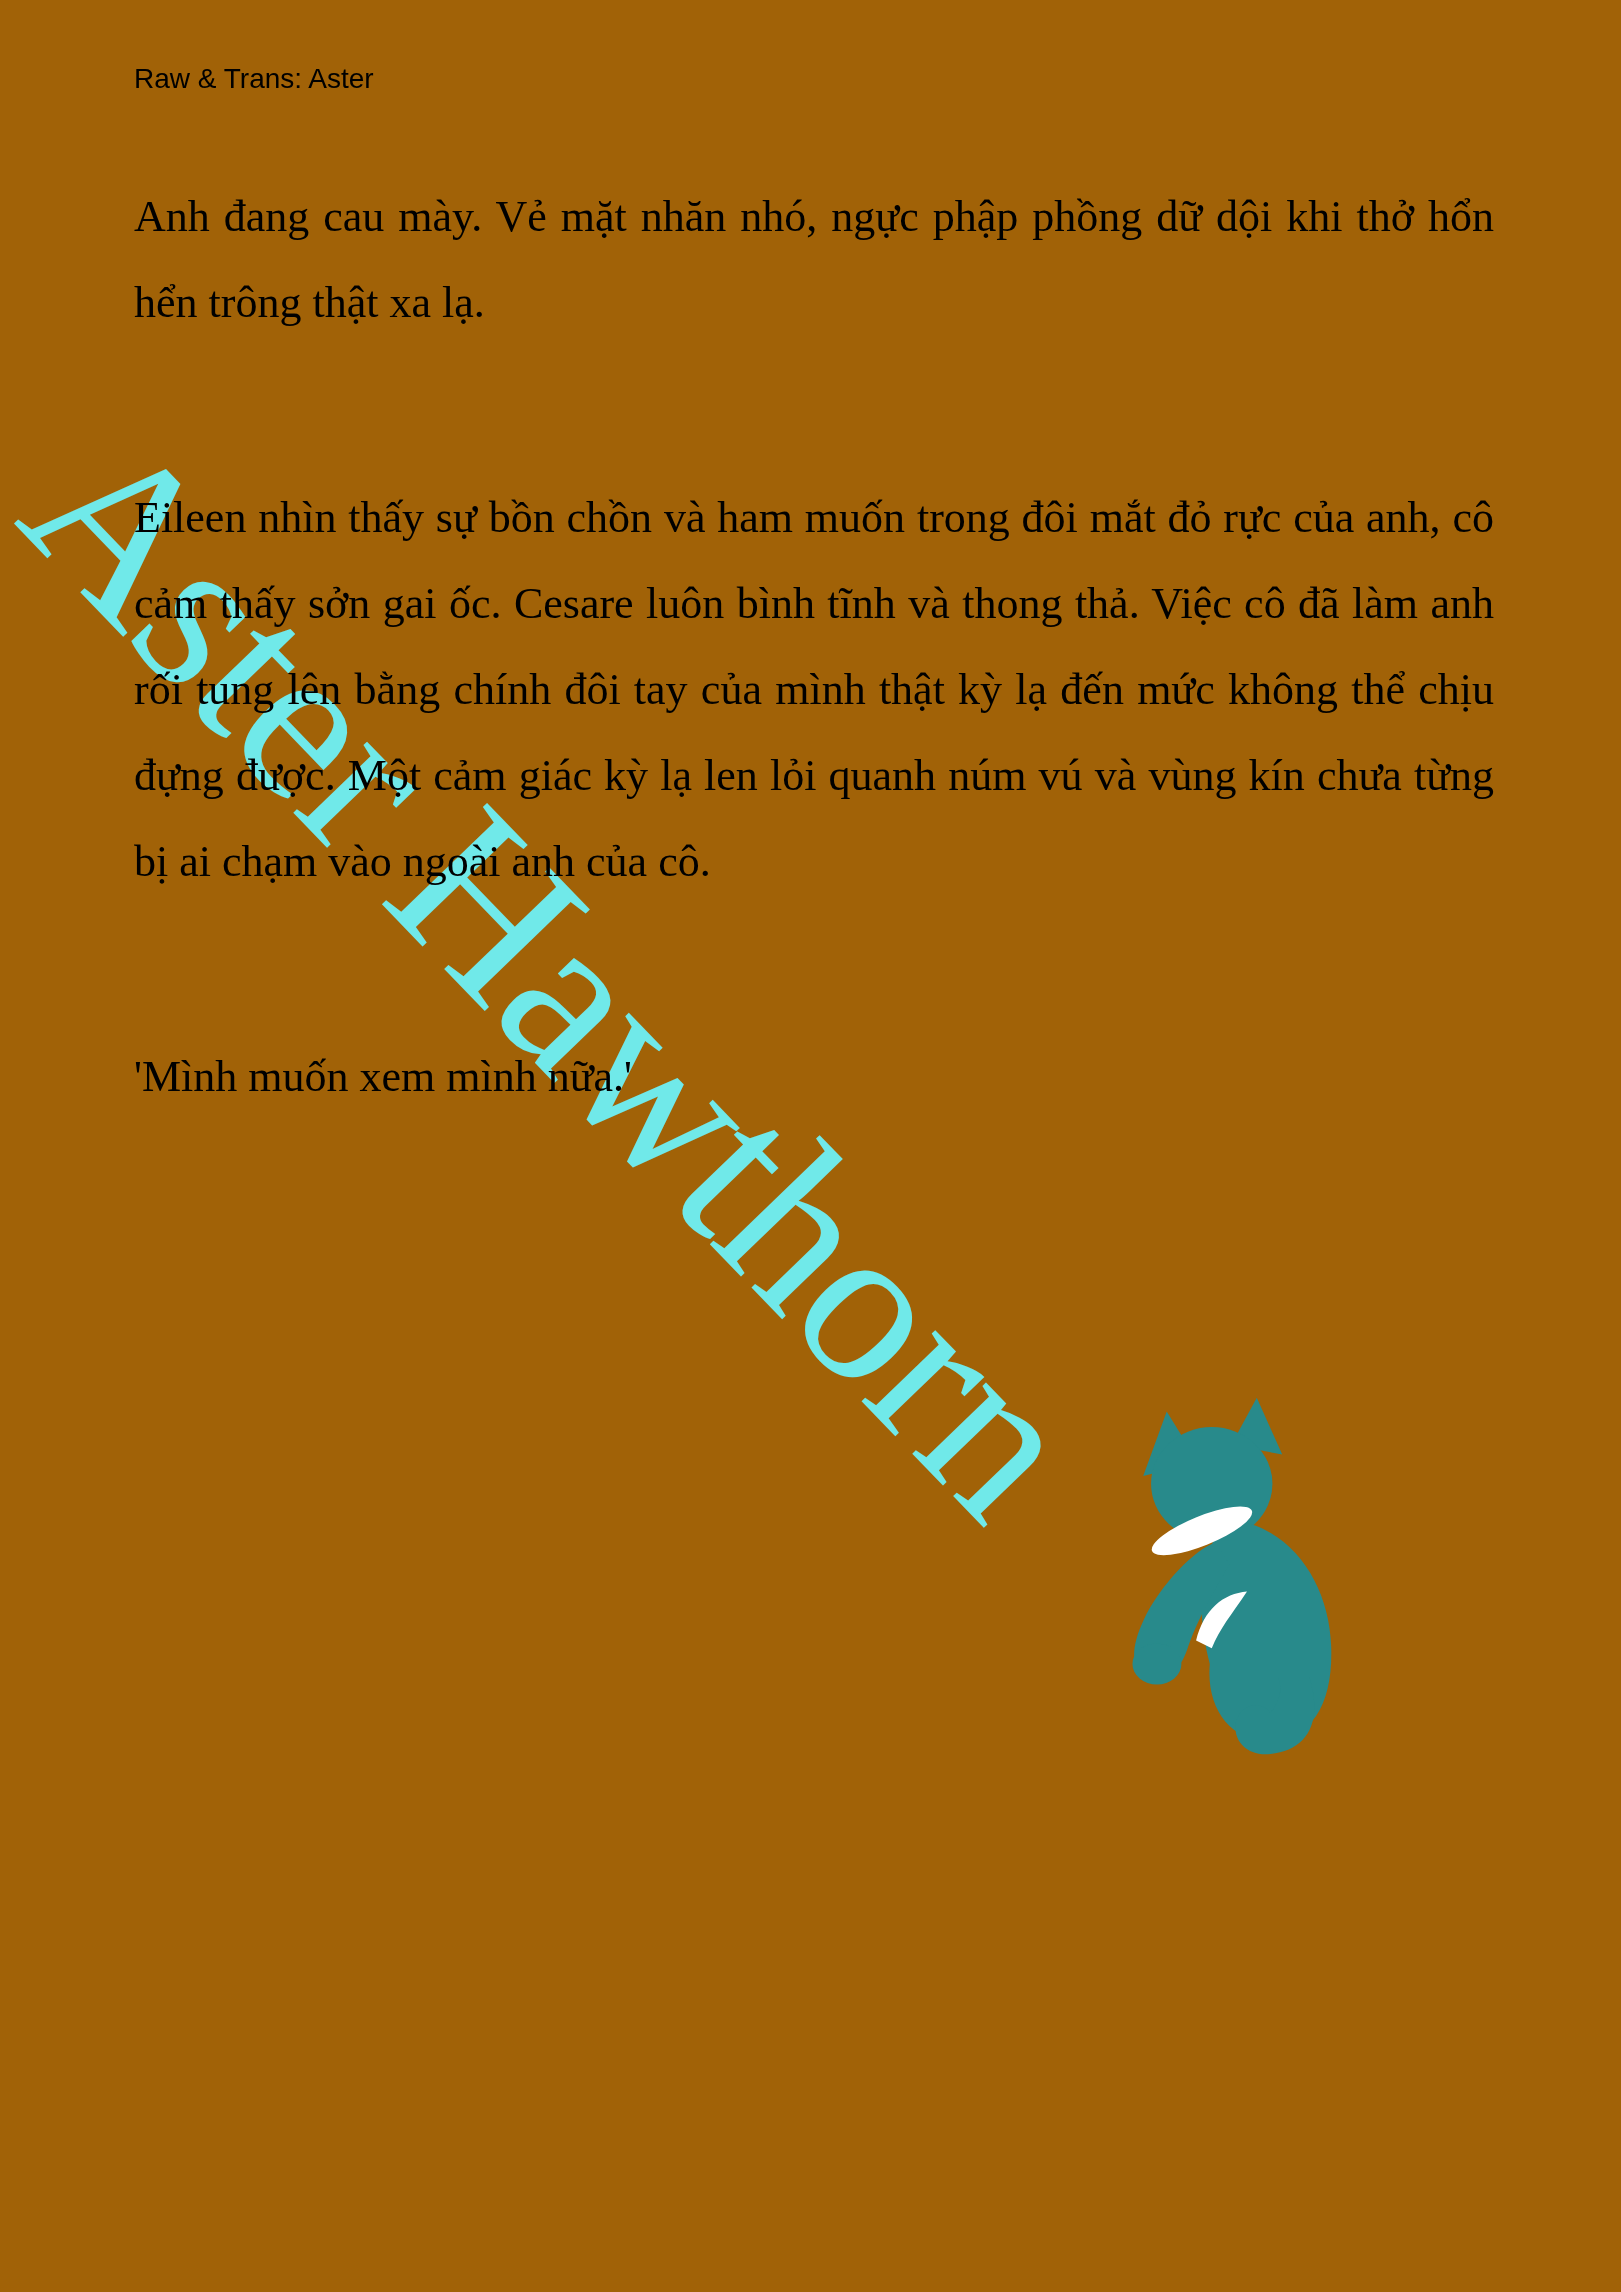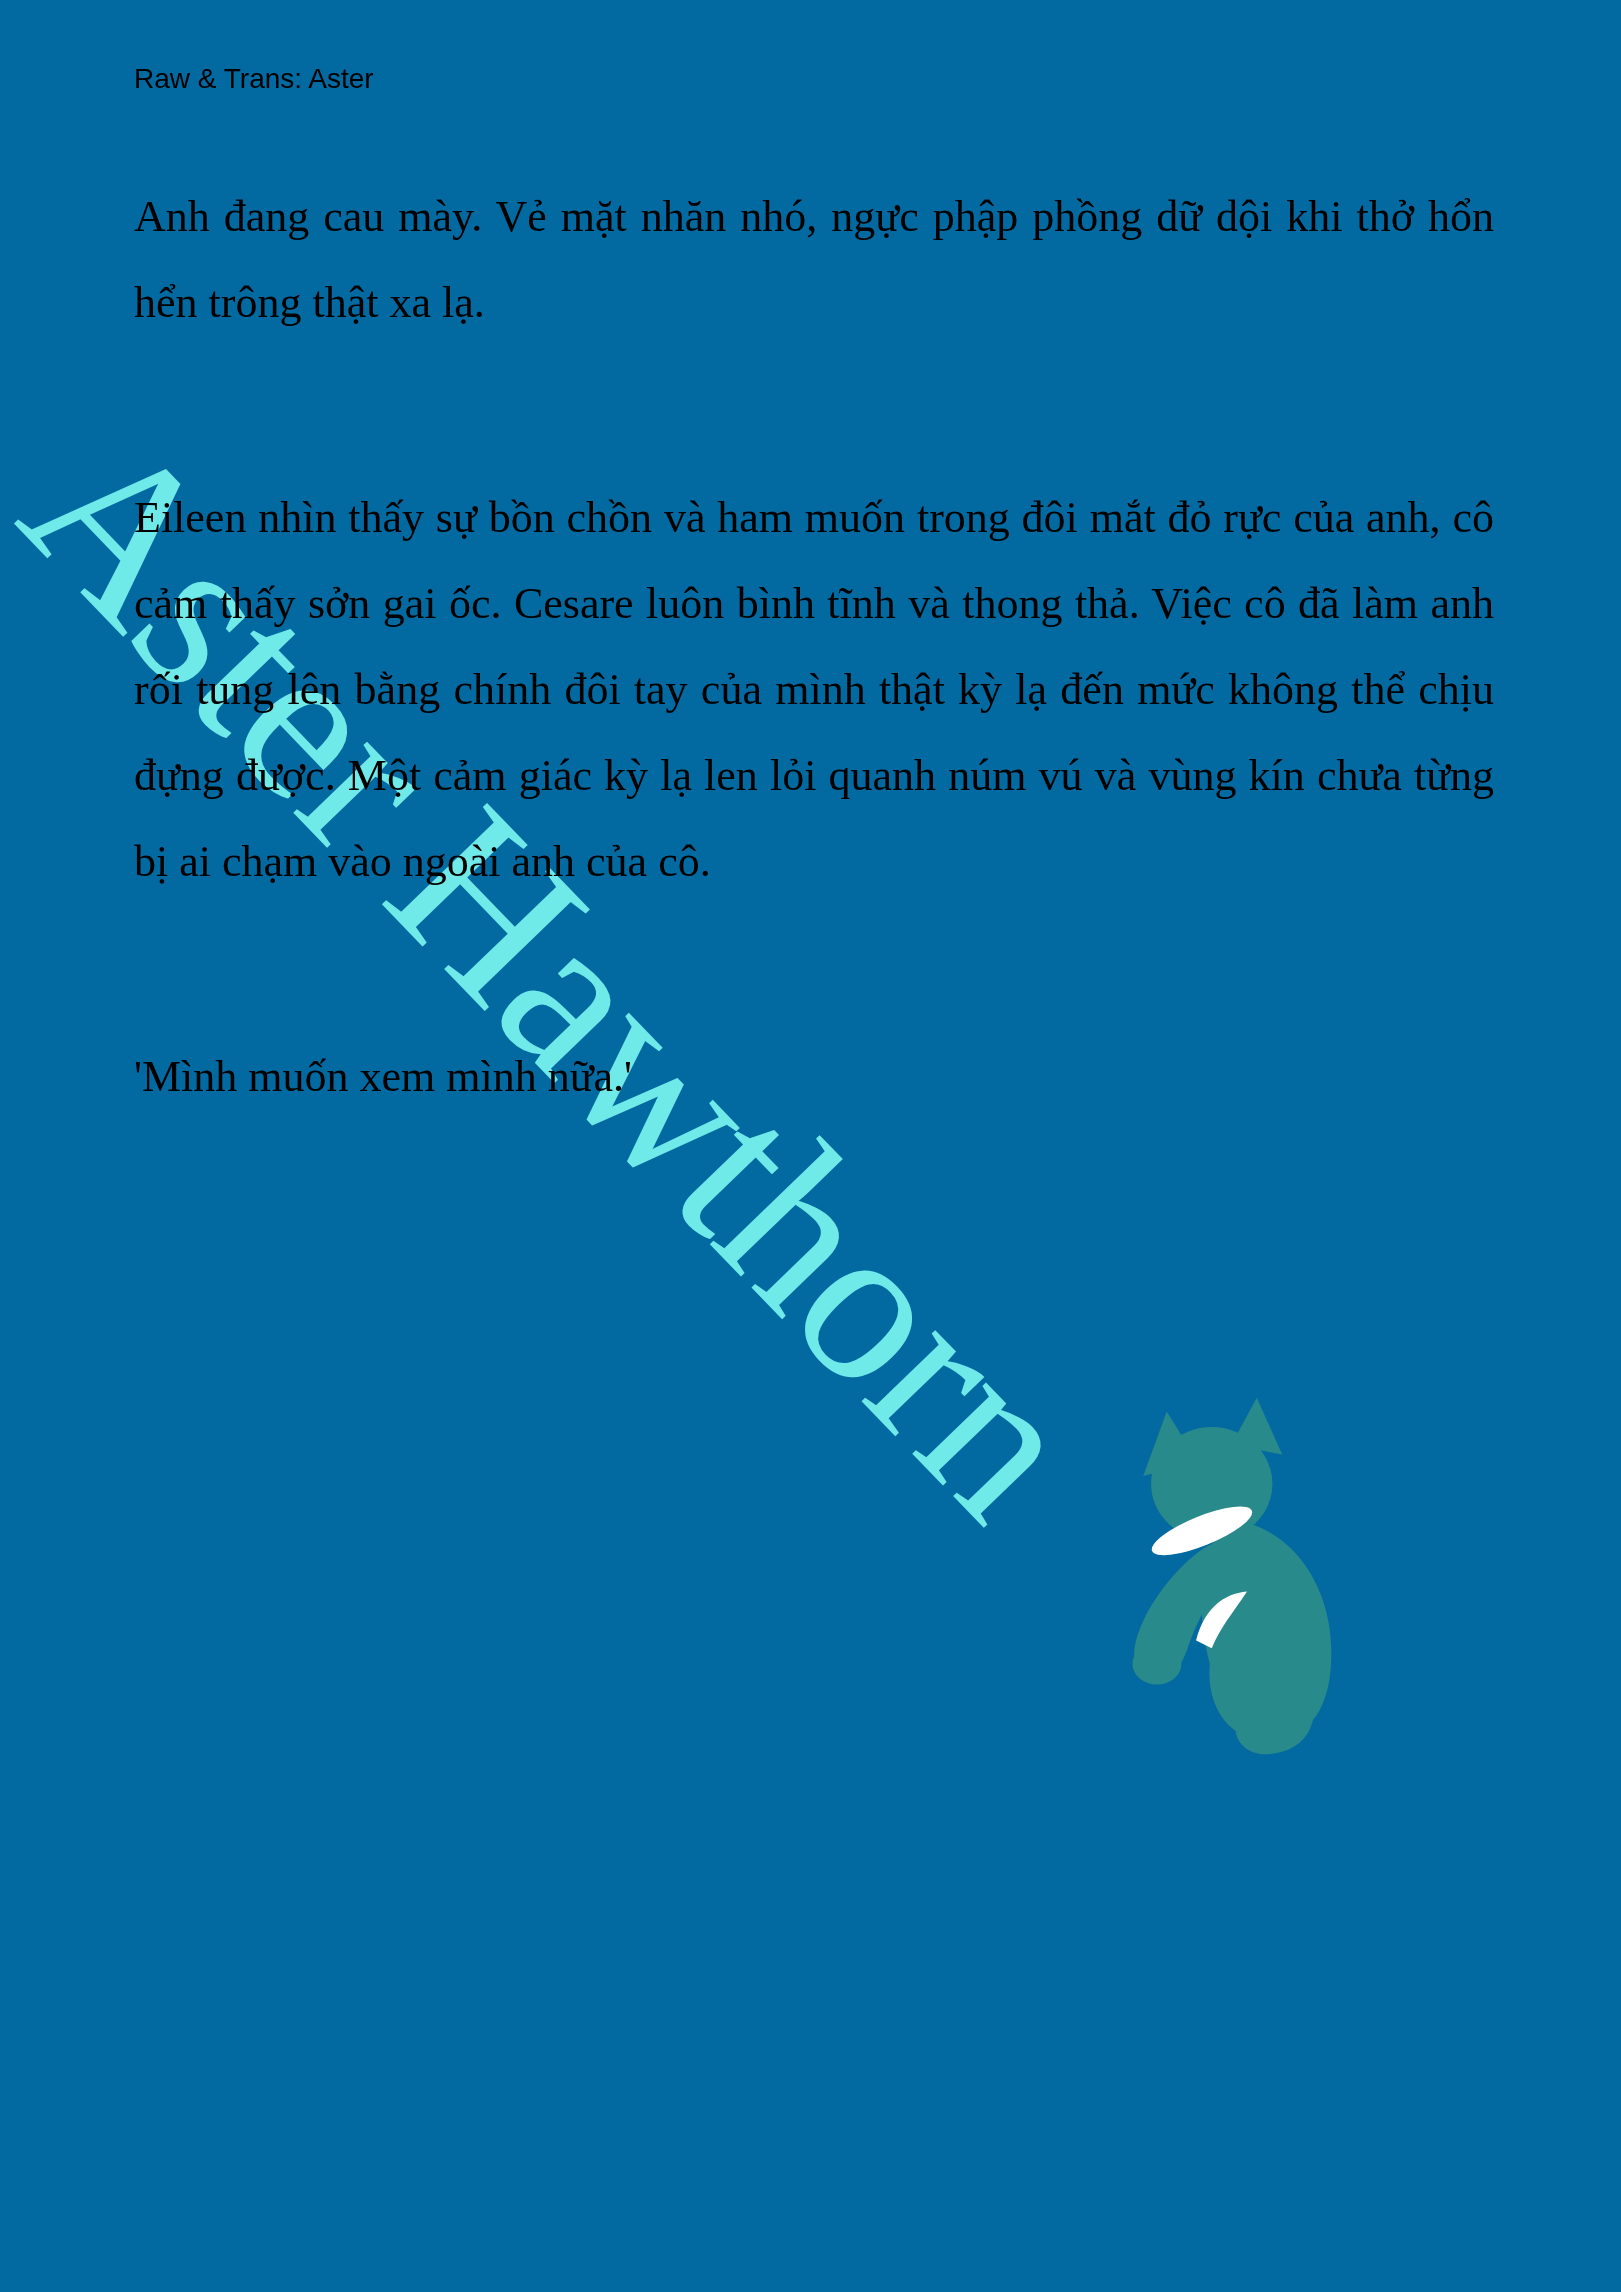--- a/index.html
+++ b/index.html
@@ -4,21 +4,21 @@
 <style>
   html, body {
     margin: 0;
     padding: 0;
     background: #ffffff;
   }
   #page {
     position: relative;
     width: 1621px;
     height: 2293px;
-    background: #0369a1;
+    background: #a16207;
     overflow: hidden;
     font-family: "Liberation Serif", "DejaVu Serif", serif;
   }
   
   #header {
     position: absolute;
     left: 134px;
     top: 63px;
     font-family: "Liberation Sans", "DejaVu Sans", sans-serif;
     font-size: 28px;

